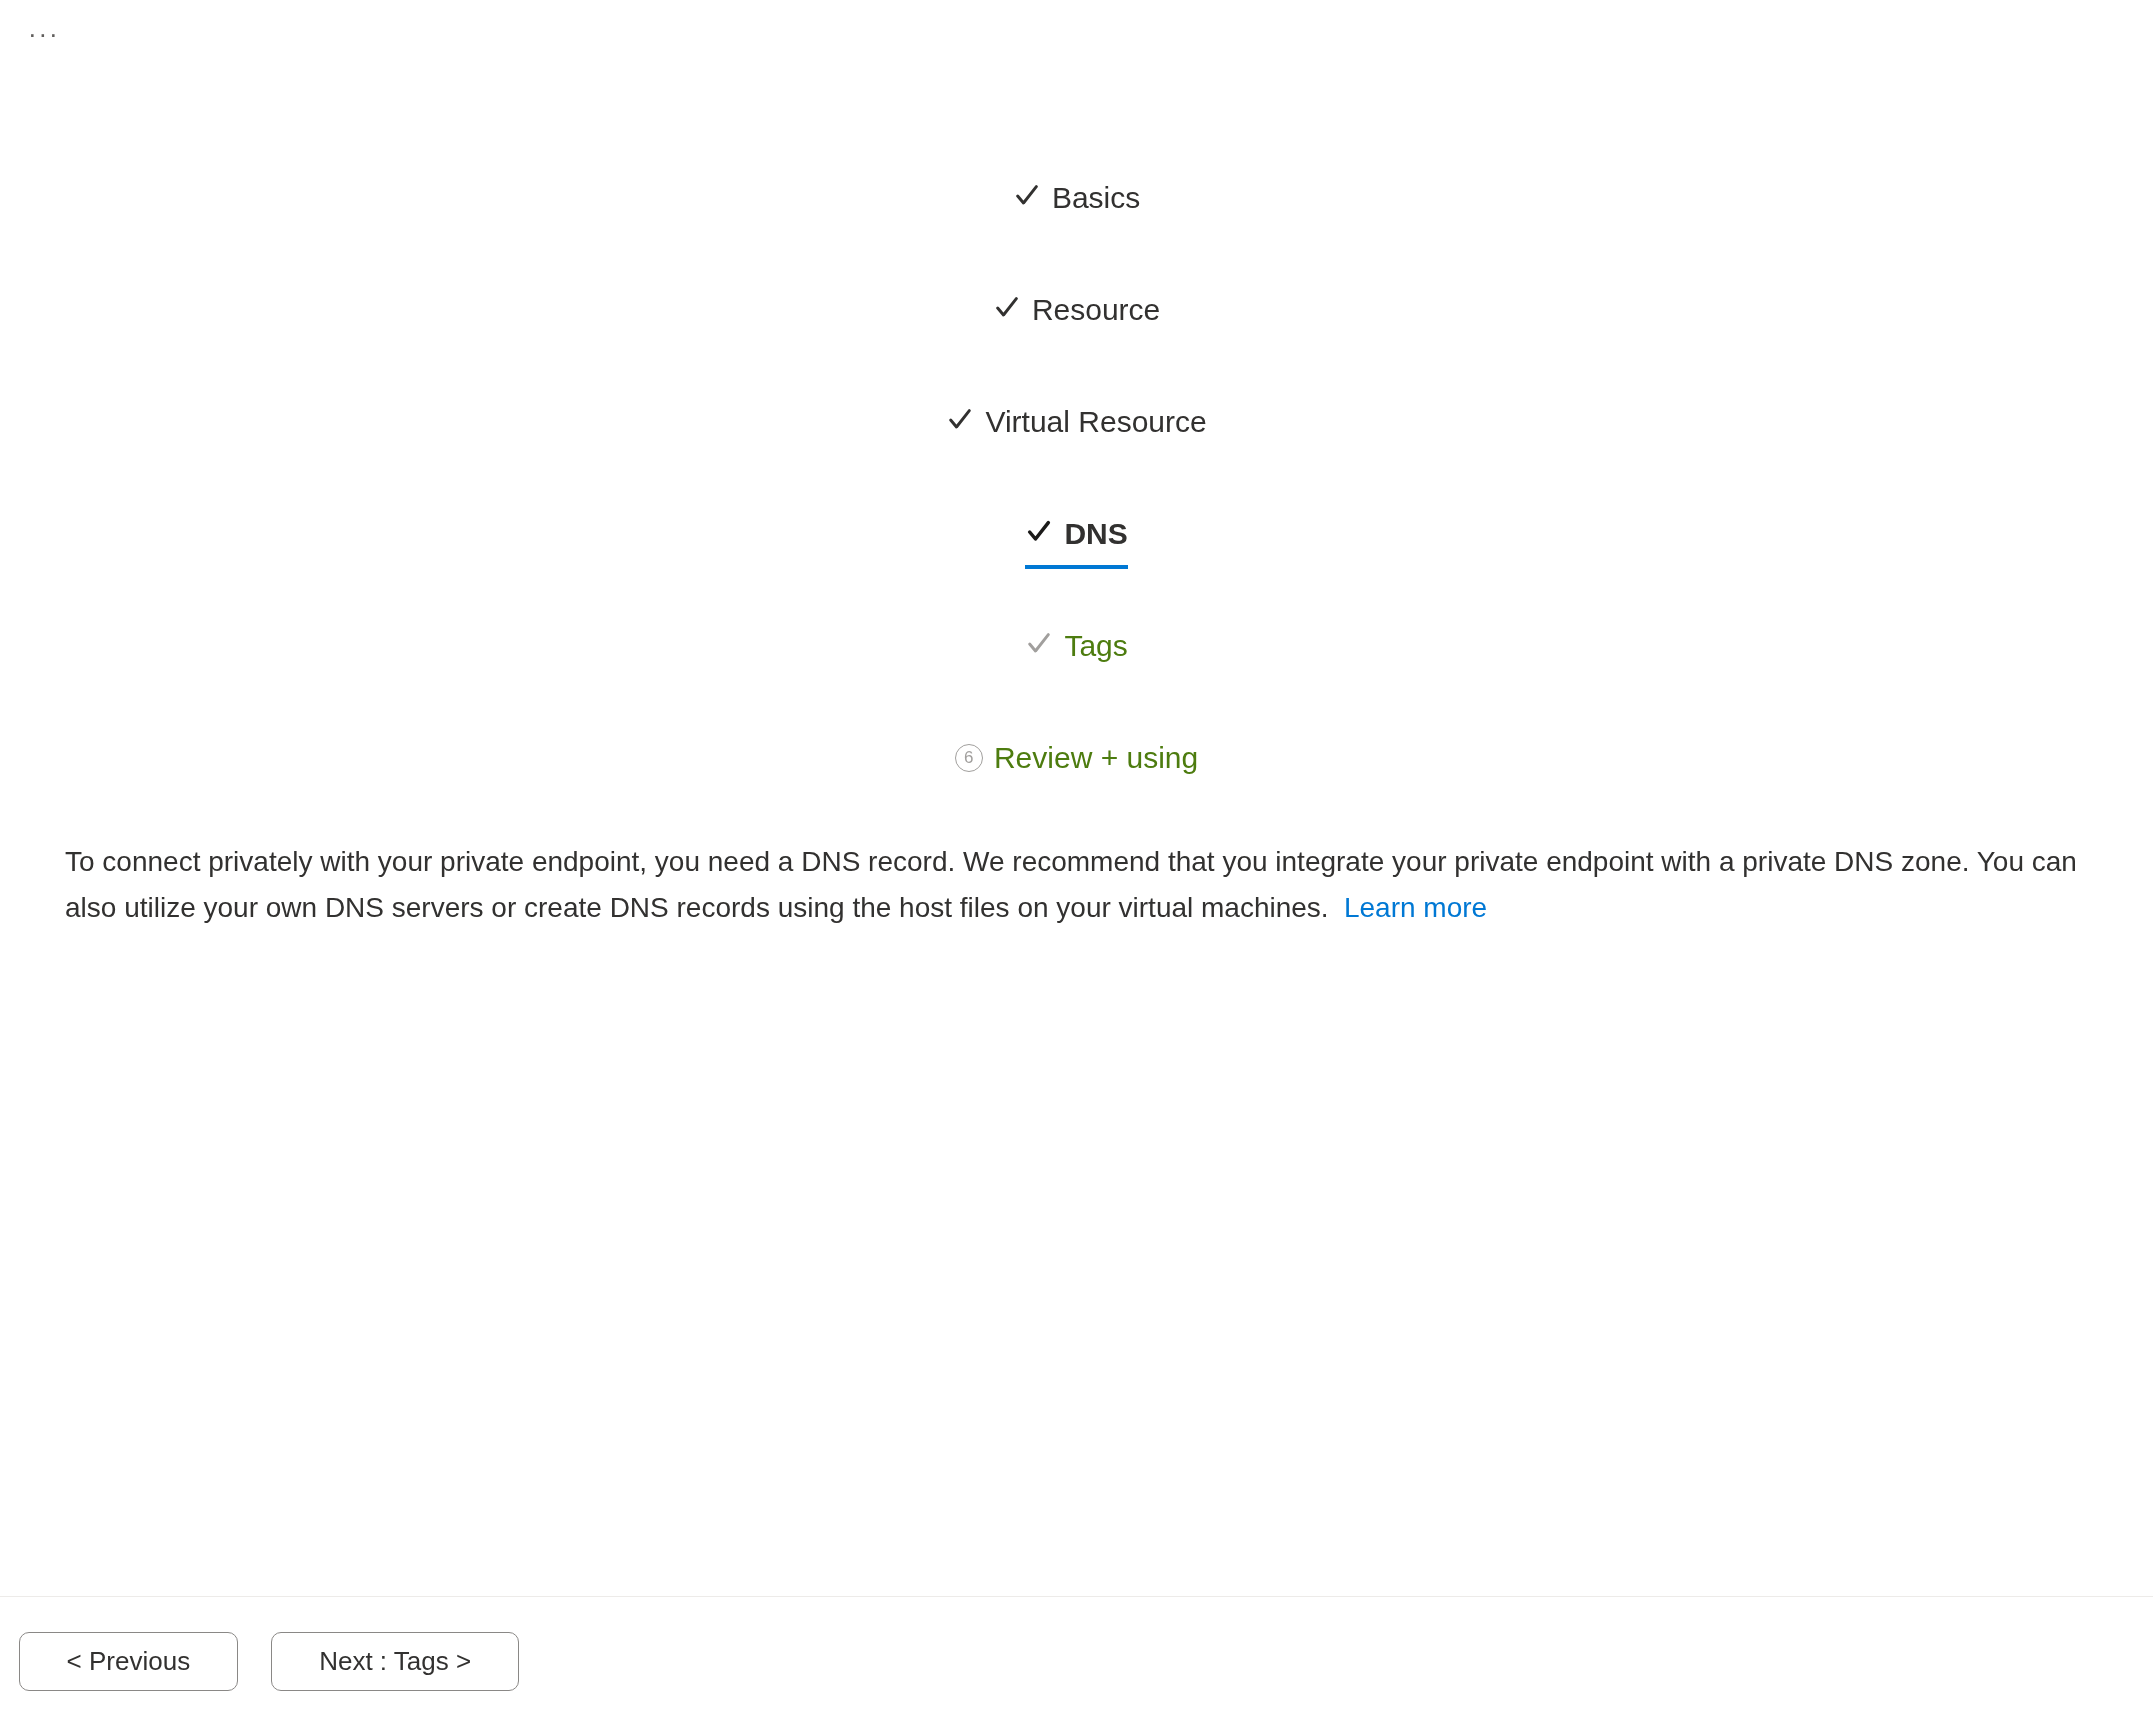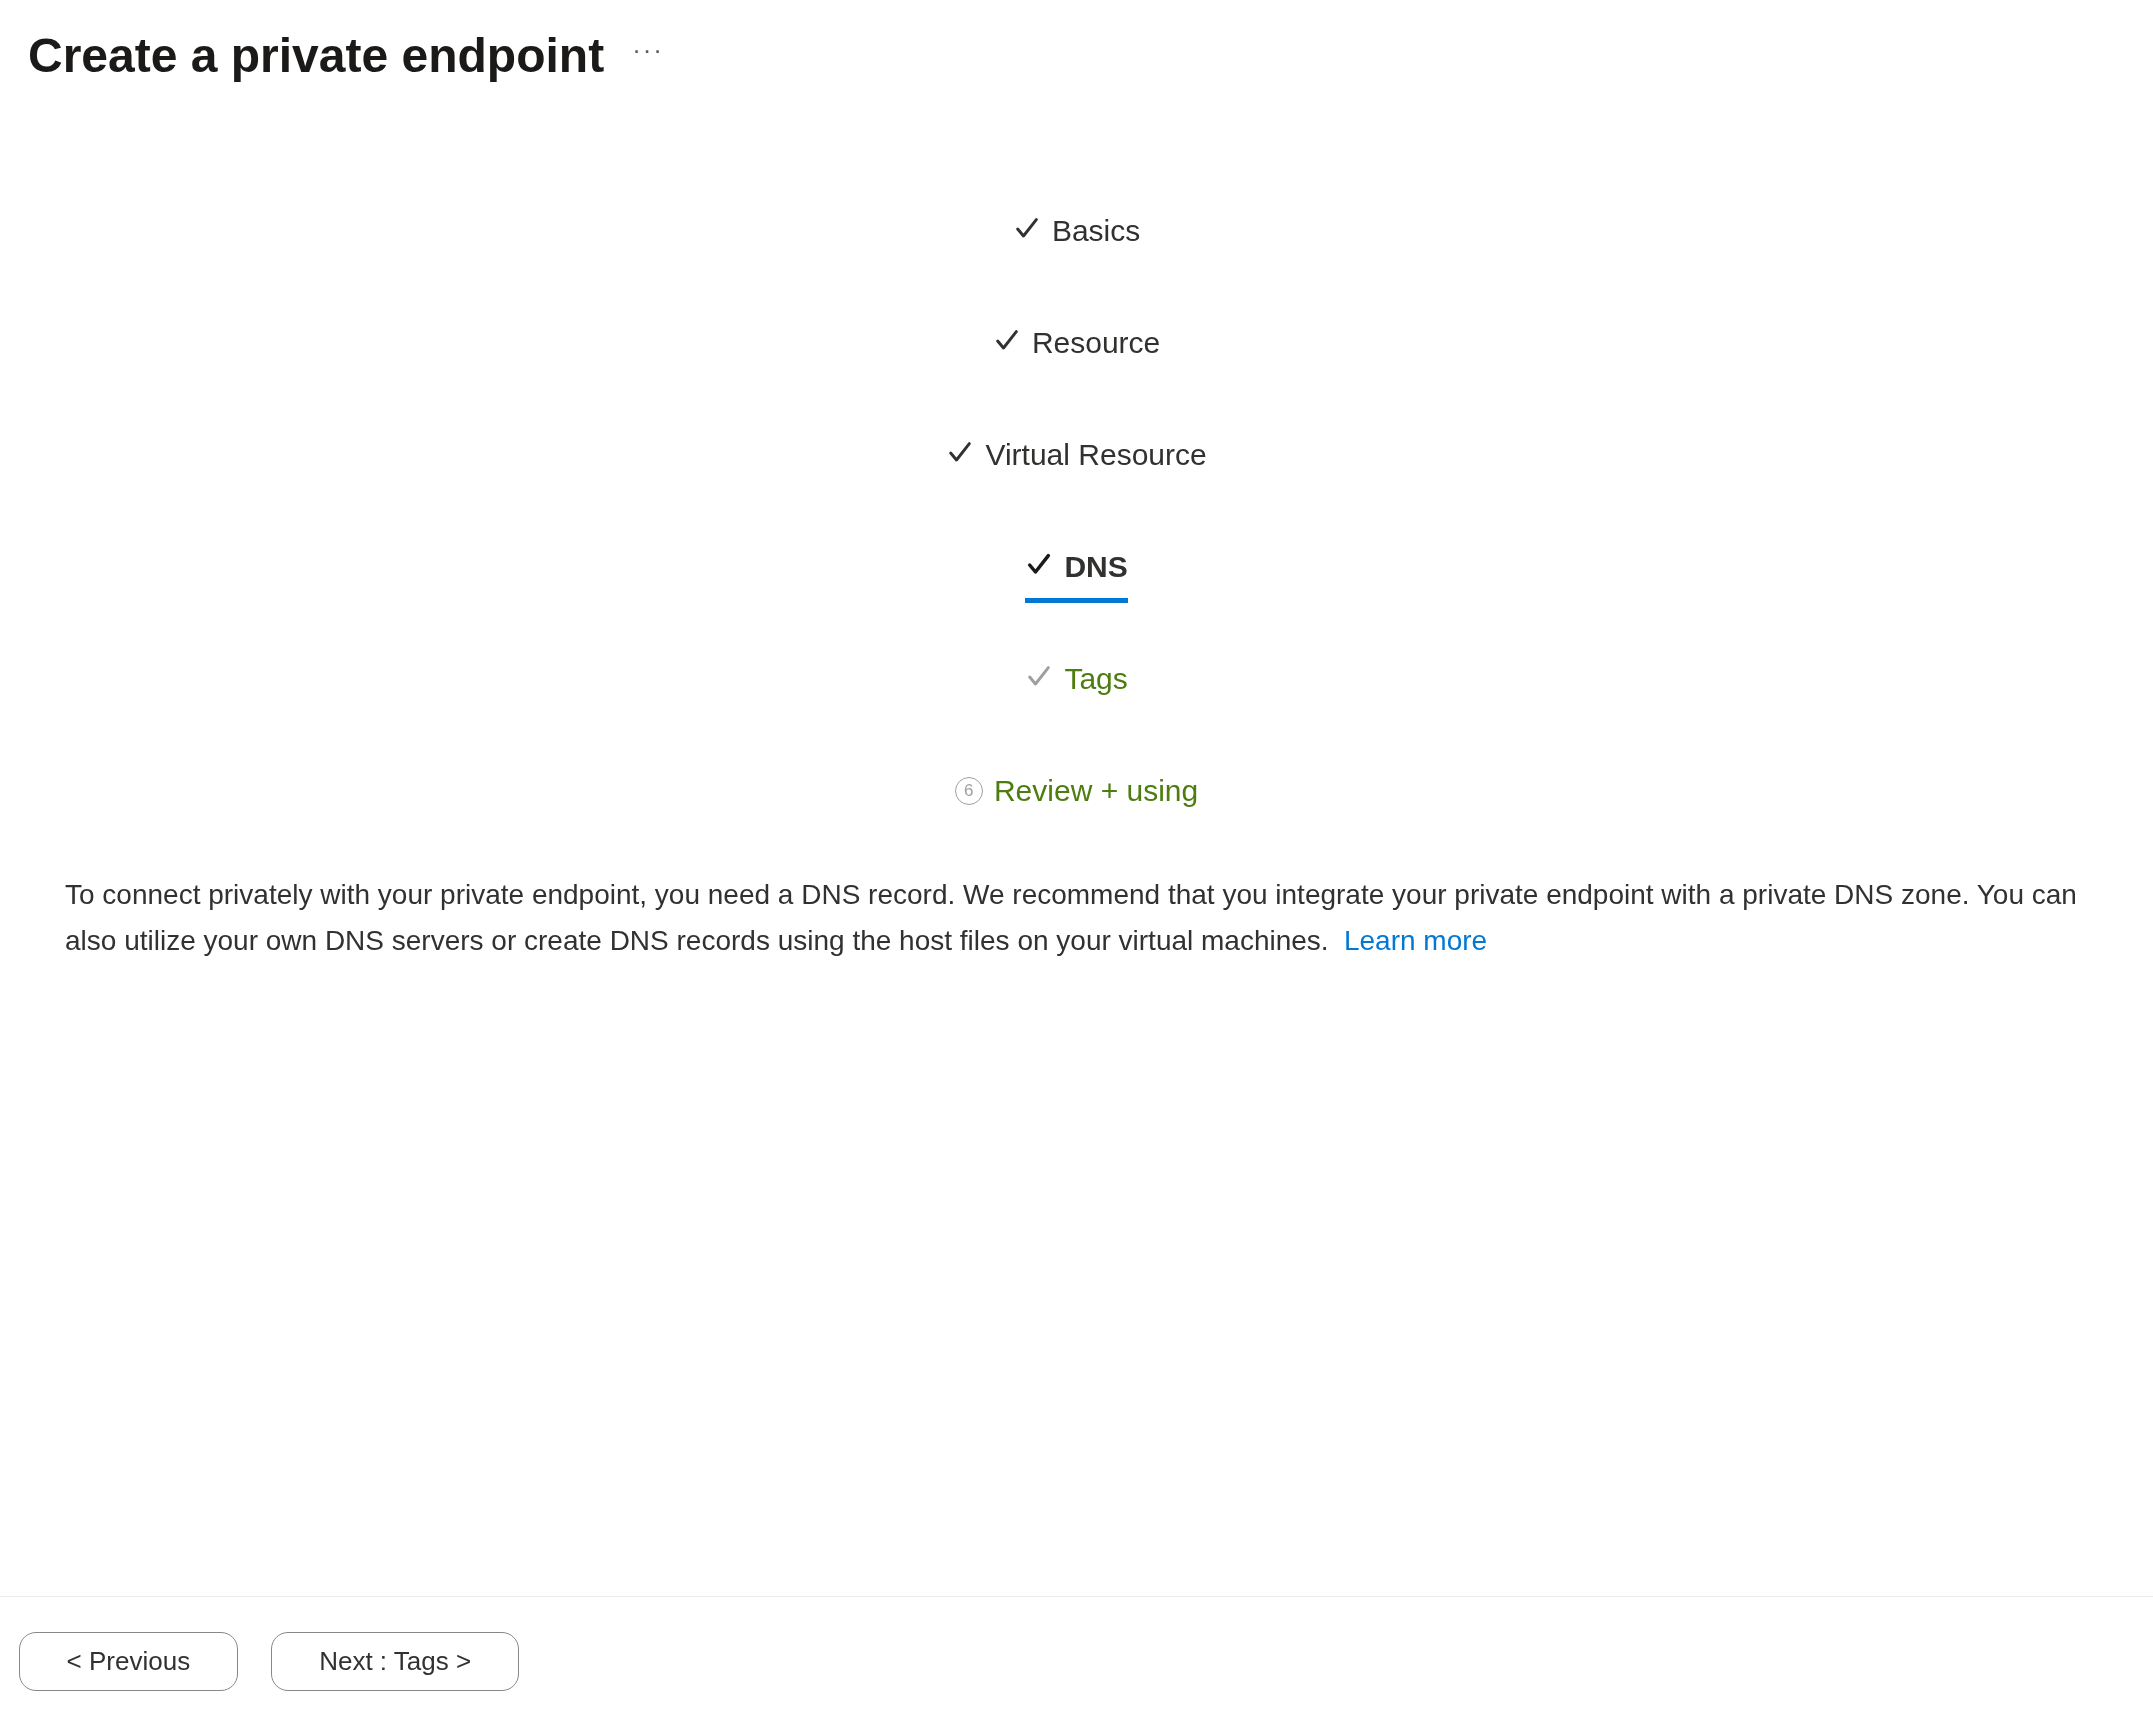--- a/index.html
+++ b/index.html
@@ -175,30 +175,29 @@
       padding: 35px 18.6px 37px;
       display: flex;
       gap: 33px;
     }
     .footer-button {
       border: 1.9px solid #8a8886;
       background: #ffffff;
       font-size: 26px;
       color: #323130;
       padding: 13px 47px;
-      border-radius: 17px;
+      border-radius: 10px;
       cursor: pointer;
       font-family: inherit;
     }
   </style>
 </head>
 <body>
 
 <div class="page-header">
-  <h1 class="page-title">Create a private endpoint</h1>
   <span class="more-icon">···</span>
 </div>
 
 <div class="tabs">
   <div class="tab">
     <span class="check-icon">
       <svg viewBox="0 0 24 24" fill="none">
           <path d="M4 12l5 6L20 4" stroke="#323130" stroke-width="2.5" stroke-linecap="round" stroke-linejoin="round"></path>
         </svg>
     </span>

